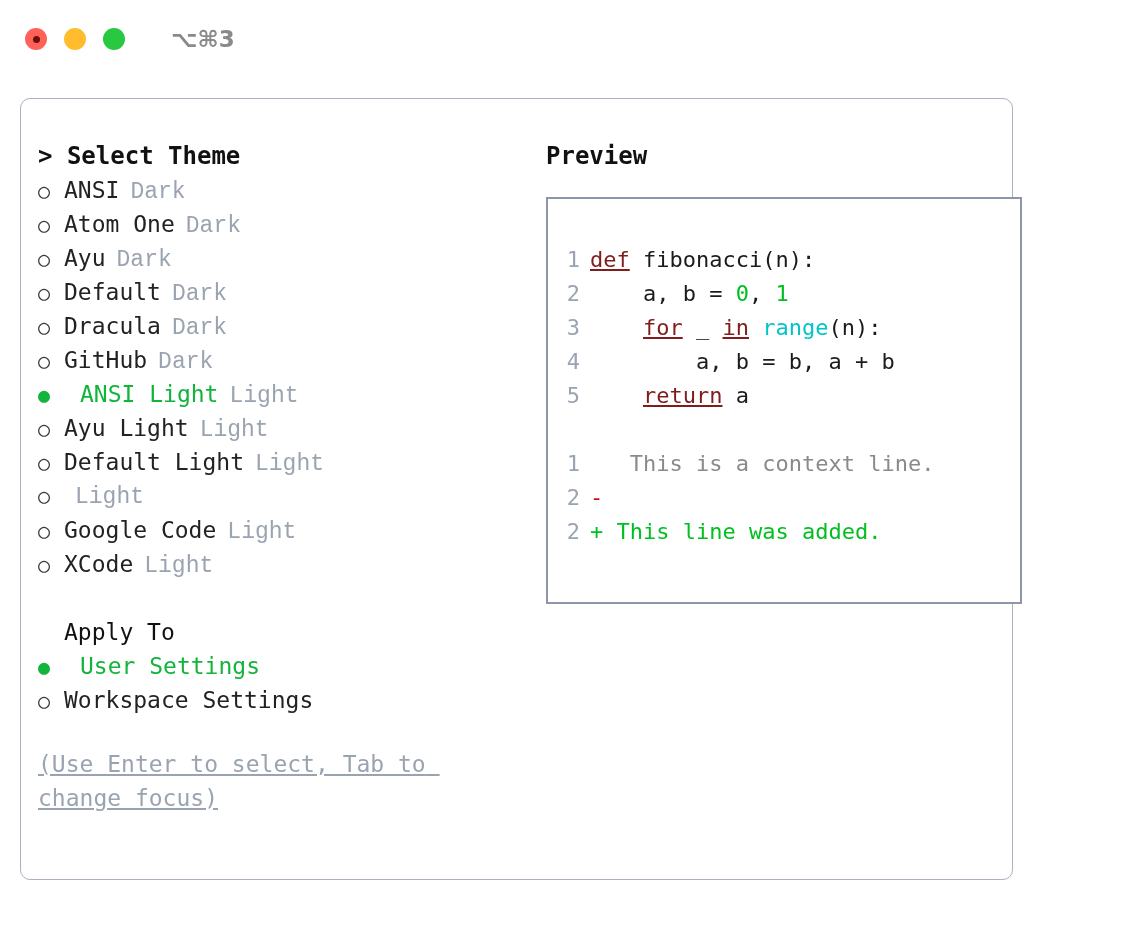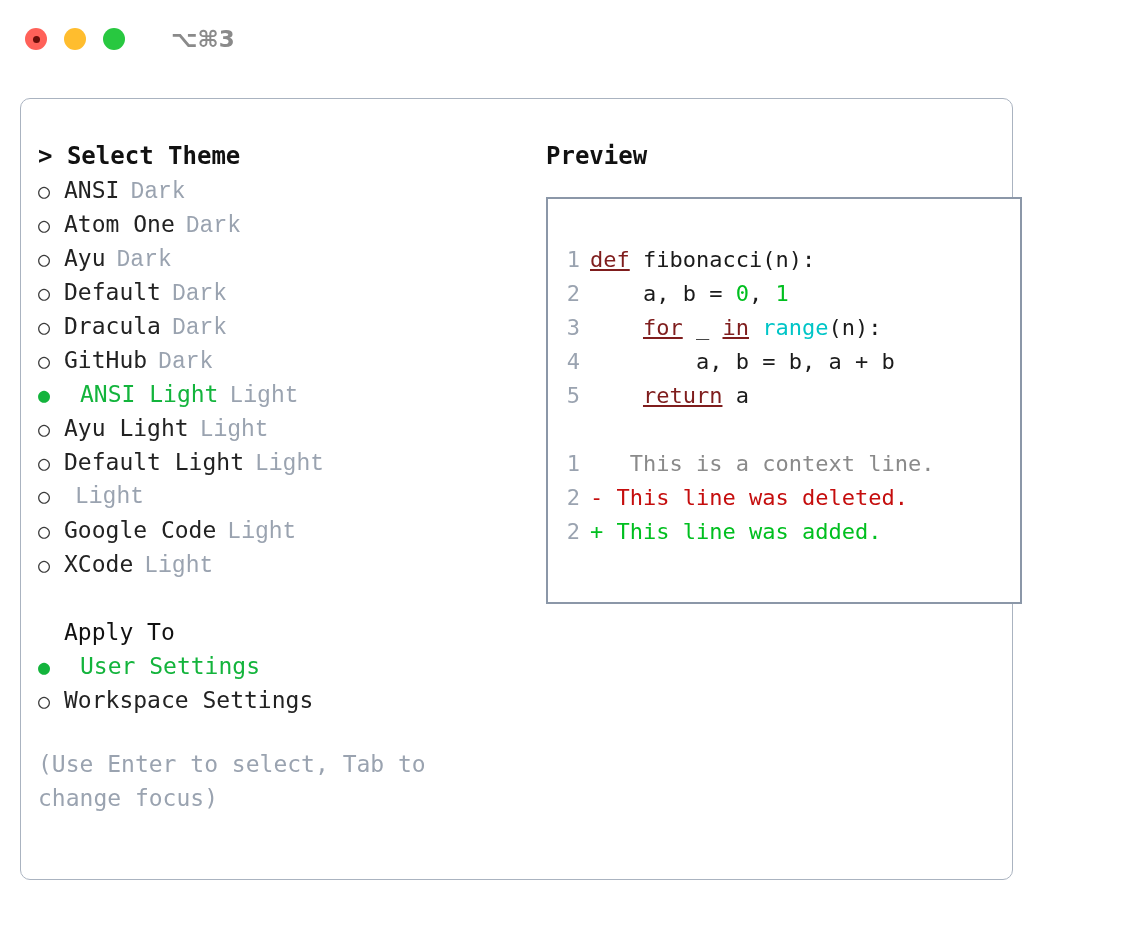--- a/index.html
+++ b/index.html
@@ -130,20 +130,21 @@
     white-space: pre;
   }
 
   .hint {
     margin-top: 30px;
     font-size: 23px;
     color: #9aa3b0;
     line-height: 34px;
     width: 415px;
     white-space: pre-wrap;
+    text-decoration: underline;
   }
 
   
   .right-col {
     position: absolute;
     left: 480px;
     top: 40px;
     width: 500px;
     padding-left: 45px;
   }
@@ -245,20 +246,20 @@
         <div id="code-block">
             <div class="code-line"><span class="lineno">1</span><span class="code-text"><span class="tok-kw">def</span><span class="tok-plain"> fibonacci(n):</span></span></div>
             <div class="code-line"><span class="lineno">2</span><span class="code-text"><span class="tok-plain">    a, b = </span><span class="tok-num">0</span><span class="tok-plain">, </span><span class="tok-num">1</span></span></div>
             <div class="code-line"><span class="lineno">3</span><span class="code-text"><span class="tok-plain">    </span><span class="tok-kw">for</span><span class="tok-plain"> _ </span><span class="tok-kw">in</span><span class="tok-plain"> </span><span class="tok-fn">range</span><span class="tok-plain">(n):</span></span></div>
             <div class="code-line"><span class="lineno">4</span><span class="code-text"><span class="tok-plain">        a, b = b, a + b</span></span></div>
             <div class="code-line"><span class="lineno">5</span><span class="code-text"><span class="tok-plain">    </span><span class="tok-kw">return</span><span class="tok-plain"> a</span></span></div>
           </div>
         <div class="blank-line"></div>
         <div id="diff-block">
             <div class="code-line"><span class="lineno">1</span><span class="diff-ctx"> </span><span class="diff-ctx">  This is a context line.</span></div>
-            <div class="code-line"><span class="lineno">2</span><span class="diff-del">-</span><span class="diff-del"> This line was deleted.</span></div>
+            <div class="code-line"><span class="lineno">2</span><span class="diff-del">-</span></div>
             <div class="code-line"><span class="lineno">2</span><span class="diff-add">+</span><span class="diff-add"> This line was added.</span></div>
           </div>
       </div>
     </div>
 
   </div>
 </div>
 
 </body></html>

